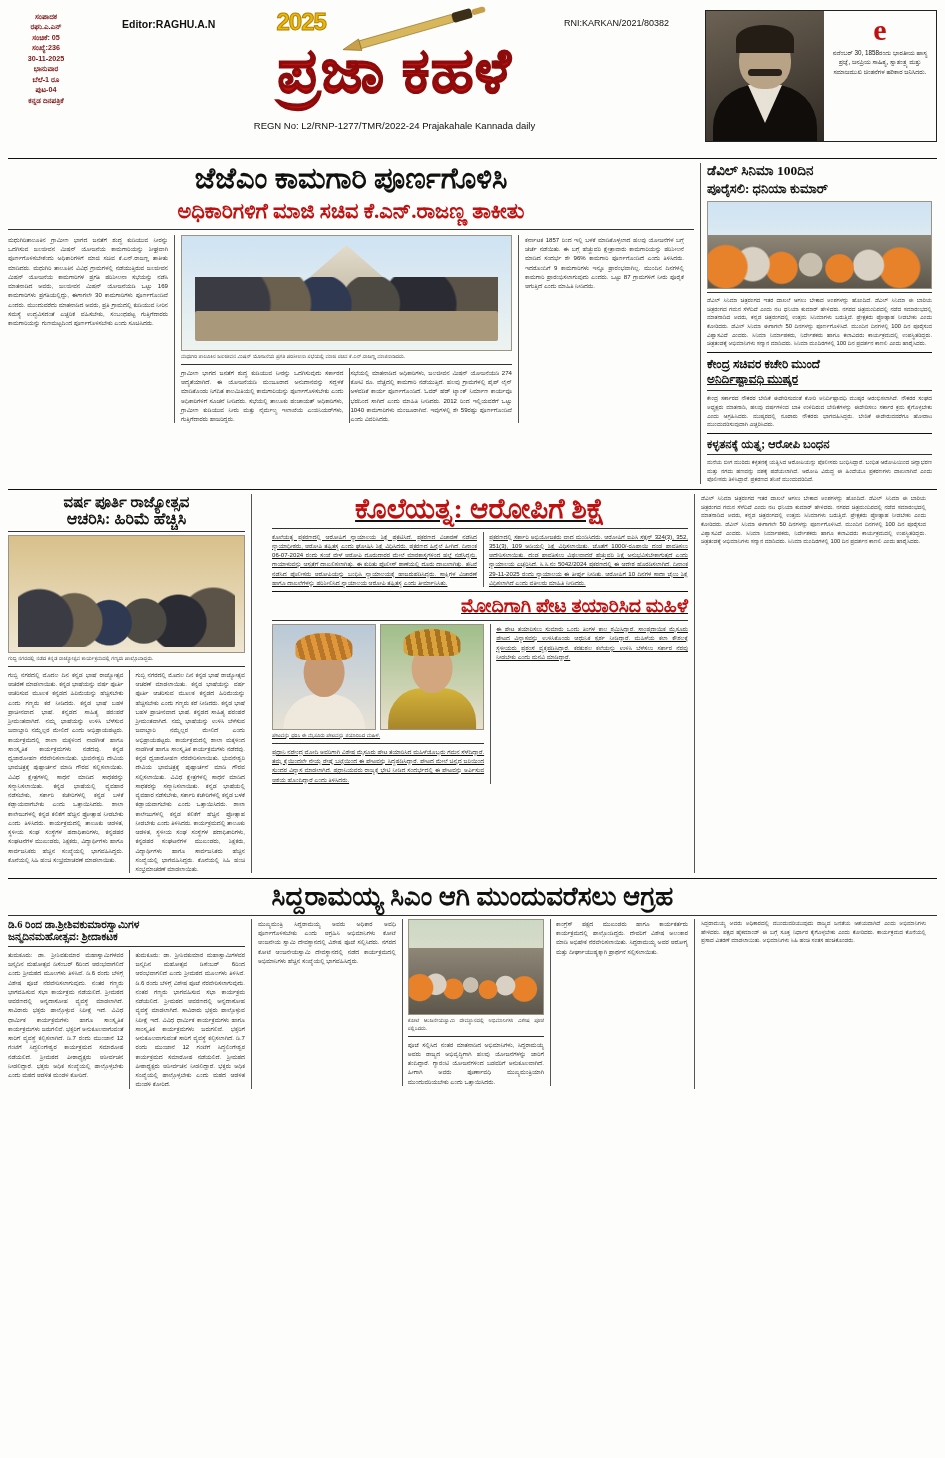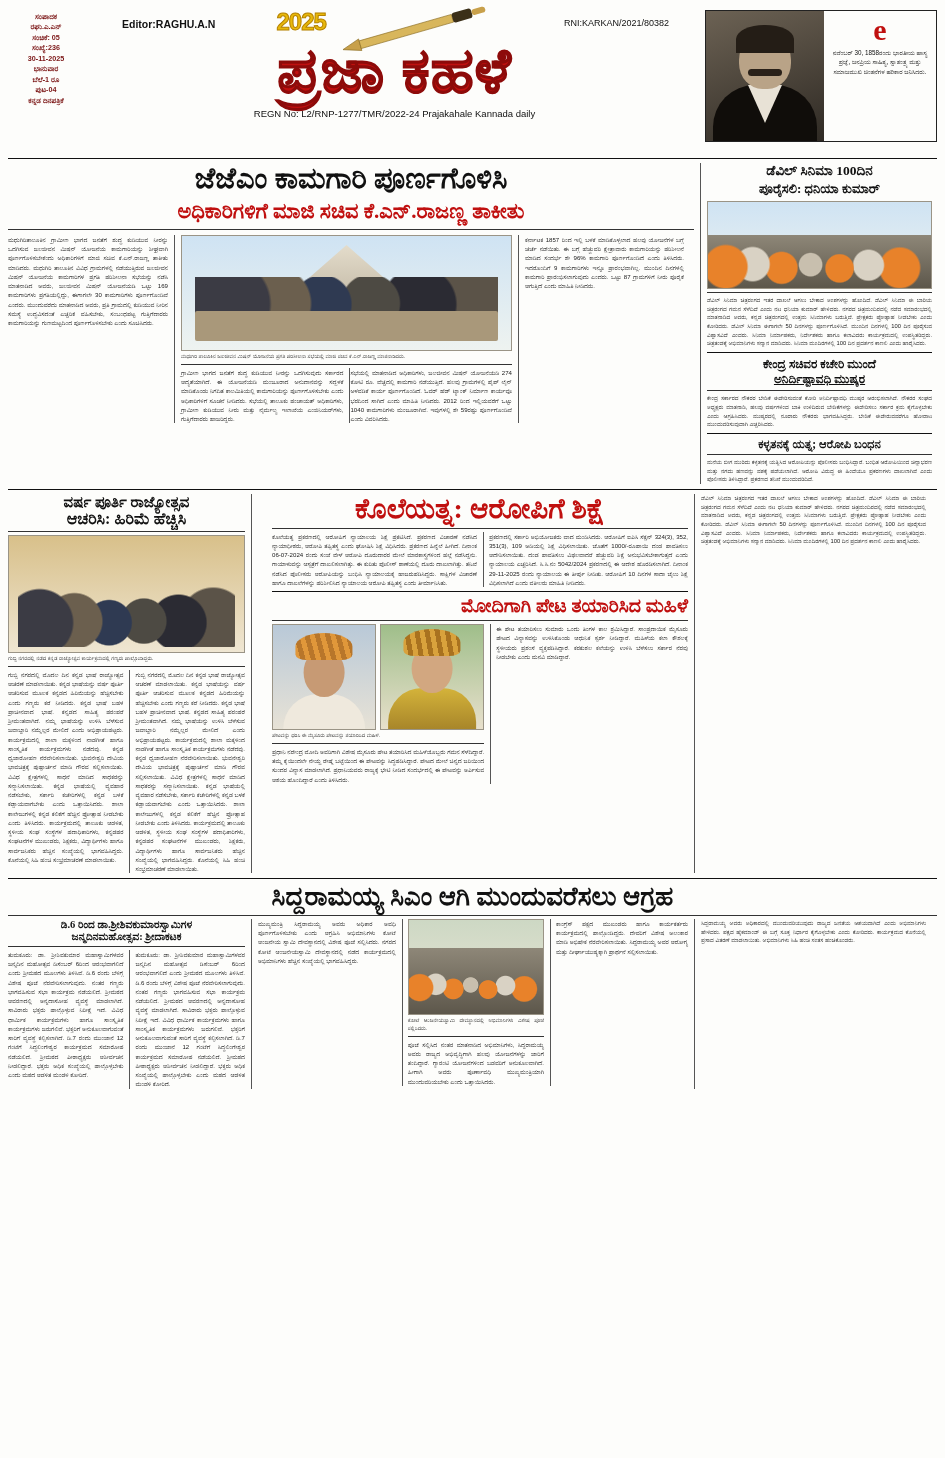--- a/index.html
+++ b/index.html
@@ -39,21 +39,21 @@
     width: 150px; height: 14px;
   }
   .logo-title {
     margin-top: 34px;
     font-size: 62px; line-height: 1;
     color: #c0100f; font-weight: bold;
     font-family: "Liberation Serif", serif;
     letter-spacing: 1px;
     -webkit-text-stroke: 1.2px #8d0b0a;
   }
-  .mh-regn { margin-top: 6px; font-size: 9.5px; color: #111; }
+  .mh-regn { margin-top: 18px; font-size: 9.5px; color: #111; }
   .mh-right {
     width: 232px; border: 1px solid #222; display: flex; margin-top: 4px;
     height: 132px;
   }
   .mh-photo {
     width: 118px; background: linear-gradient(160deg,#6c6254,#2f2a24);
     position: relative; overflow: hidden;
   }
   .mh-photo .head {
     position: absolute; left: 50%; top: 20px; transform: translateX(-50%);
@@ -137,21 +137,21 @@
       radial-gradient(circle at 10% 70%, #3b3b44 0 16%, transparent 17%),
       radial-gradient(circle at 26% 68%, #6b5f4e 0 16%, transparent 17%),
       radial-gradient(circle at 42% 70%, #2f3a52 0 16%, transparent 17%),
       radial-gradient(circle at 58% 68%, #4d4a43 0 16%, transparent 17%),
       radial-gradient(circle at 74% 70%, #2b2b33 0 16%, transparent 17%),
       radial-gradient(circle at 90% 68%, #5b5348 0 16%, transparent 17%);
   }
   .cap { font-size: 5.4px; line-height: 1.45; color: #222; text-align: justify; }
 
   .box-head {
-    text-align: center; font-weight: bold; color: #111;
+    text-align: left; font-weight: bold; color: #111;
     font-family: "Liberation Serif", serif;
   }
 
   
   .portrait { position: relative; overflow: hidden; border: .5px solid #9a9486; background:#d8d2c6; }
   .portrait .bg { position:absolute; inset:0; background: linear-gradient(#b9c9d8,#e7e2d6); }
   .portrait .face {
     position: absolute; left: 50%; top: 22%; transform: translateX(-50%);
     width: 40%; aspect-ratio: 1/1.2; border-radius: 50%; background: #c79a74;
   }
@@ -286,21 +286,21 @@
         <div class="persons" style="bottom:4%;height:70%;"></div>
       </div>
       <div class="cap" style="margin-top:2px;">ಗುಬ್ಬಿ ನಗರದಲ್ಲಿ ನಡೆದ ಕನ್ನಡ ರಾಜ್ಯೋತ್ಸವ ಕಾರ್ಯಕ್ರಮದಲ್ಲಿ ಗಣ್ಯರು ಪಾಲ್ಗೊಂಡಿದ್ದರು.</div>
       <hr class="thin">
       <div style="display:flex;gap:6px;">
         <div class="body-txt" style="width:50%;">ಗುಬ್ಬಿ ನಗರದಲ್ಲಿ ಮೊದಲ ದಿನ ಕನ್ನಡ ಭಾಷೆ ರಾಜ್ಯೋತ್ಸವ ಆಚರಣೆ ಮಾಡಲಾಯಿತು. ಕನ್ನಡ ಭಾಷೆಯನ್ನು ವರ್ಷ ಪೂರ್ತಿ ಆಚರಿಸುವ ಮೂಲಕ ಕನ್ನಡದ ಹಿರಿಮೆಯನ್ನು ಹೆಚ್ಚಿಸಬೇಕು ಎಂದು ಗಣ್ಯರು ಕರೆ ನೀಡಿದರು. ಕನ್ನಡ ಭಾಷೆ ಬಹಳ ಪ್ರಾಚೀನವಾದ ಭಾಷೆ. ಕನ್ನಡದ ಸಾಹಿತ್ಯ ಪರಂಪರೆ ಶ್ರೀಮಂತವಾಗಿದೆ. ನಮ್ಮ ಭಾಷೆಯನ್ನು ಉಳಿಸಿ ಬೆಳೆಸುವ ಜವಾಬ್ದಾರಿ ನಮ್ಮೆಲ್ಲರ ಮೇಲಿದೆ ಎಂದು ಅಭಿಪ್ರಾಯಪಟ್ಟರು. ಕಾರ್ಯಕ್ರಮದಲ್ಲಿ ಶಾಲಾ ಮಕ್ಕಳಿಂದ ನಾಡಗೀತೆ ಹಾಗೂ ಸಾಂಸ್ಕೃತಿಕ ಕಾರ್ಯಕ್ರಮಗಳು ನಡೆದವು. ಕನ್ನಡ ಧ್ವಜಾರೋಹಣ ನೆರವೇರಿಸಲಾಯಿತು. ಭುವನೇಶ್ವರಿ ದೇವಿಯ ಭಾವಚಿತ್ರಕ್ಕೆ ಪುಷ್ಪಾರ್ಚನೆ ಮಾಡಿ ಗೌರವ ಸಲ್ಲಿಸಲಾಯಿತು. ವಿವಿಧ ಕ್ಷೇತ್ರಗಳಲ್ಲಿ ಸಾಧನೆ ಮಾಡಿದ ಸಾಧಕರನ್ನು ಸನ್ಮಾನಿಸಲಾಯಿತು. ಕನ್ನಡ ಭಾಷೆಯಲ್ಲಿ ವ್ಯವಹಾರ ನಡೆಸಬೇಕು, ಸರ್ಕಾರಿ ಕಚೇರಿಗಳಲ್ಲಿ ಕನ್ನಡ ಬಳಕೆ ಕಡ್ಡಾಯವಾಗಬೇಕು ಎಂದು ಒತ್ತಾಯಿಸಿದರು. ಶಾಲಾ ಕಾಲೇಜುಗಳಲ್ಲಿ ಕನ್ನಡ ಕಲಿಕೆಗೆ ಹೆಚ್ಚಿನ ಪ್ರೋತ್ಸಾಹ ನೀಡಬೇಕು ಎಂದು ತಿಳಿಸಿದರು. ಕಾರ್ಯಕ್ರಮದಲ್ಲಿ ತಾಲೂಕು ಆಡಳಿತ, ಸ್ಥಳೀಯ ಸಂಘ ಸಂಸ್ಥೆಗಳ ಪದಾಧಿಕಾರಿಗಳು, ಕನ್ನಡಪರ ಸಂಘಟನೆಗಳ ಮುಖಂಡರು, ಶಿಕ್ಷಕರು, ವಿದ್ಯಾರ್ಥಿಗಳು ಹಾಗೂ ಸಾರ್ವಜನಿಕರು ಹೆಚ್ಚಿನ ಸಂಖ್ಯೆಯಲ್ಲಿ ಭಾಗವಹಿಸಿದ್ದರು. ಕೊನೆಯಲ್ಲಿ ಸಿಹಿ ಹಂಚಿ ಸಂಭ್ರಮಾಚರಣೆ ಮಾಡಲಾಯಿತು.</div>
         <div class="body-txt vline" style="width:50%;padding-left:5px;">ಗುಬ್ಬಿ ನಗರದಲ್ಲಿ ಮೊದಲ ದಿನ ಕನ್ನಡ ಭಾಷೆ ರಾಜ್ಯೋತ್ಸವ ಆಚರಣೆ ಮಾಡಲಾಯಿತು. ಕನ್ನಡ ಭಾಷೆಯನ್ನು ವರ್ಷ ಪೂರ್ತಿ ಆಚರಿಸುವ ಮೂಲಕ ಕನ್ನಡದ ಹಿರಿಮೆಯನ್ನು ಹೆಚ್ಚಿಸಬೇಕು ಎಂದು ಗಣ್ಯರು ಕರೆ ನೀಡಿದರು. ಕನ್ನಡ ಭಾಷೆ ಬಹಳ ಪ್ರಾಚೀನವಾದ ಭಾಷೆ. ಕನ್ನಡದ ಸಾಹಿತ್ಯ ಪರಂಪರೆ ಶ್ರೀಮಂತವಾಗಿದೆ. ನಮ್ಮ ಭಾಷೆಯನ್ನು ಉಳಿಸಿ ಬೆಳೆಸುವ ಜವಾಬ್ದಾರಿ ನಮ್ಮೆಲ್ಲರ ಮೇಲಿದೆ ಎಂದು ಅಭಿಪ್ರಾಯಪಟ್ಟರು. ಕಾರ್ಯಕ್ರಮದಲ್ಲಿ ಶಾಲಾ ಮಕ್ಕಳಿಂದ ನಾಡಗೀತೆ ಹಾಗೂ ಸಾಂಸ್ಕೃತಿಕ ಕಾರ್ಯಕ್ರಮಗಳು ನಡೆದವು. ಕನ್ನಡ ಧ್ವಜಾರೋಹಣ ನೆರವೇರಿಸಲಾಯಿತು. ಭುವನೇಶ್ವರಿ ದೇವಿಯ ಭಾವಚಿತ್ರಕ್ಕೆ ಪುಷ್ಪಾರ್ಚನೆ ಮಾಡಿ ಗೌರವ ಸಲ್ಲಿಸಲಾಯಿತು. ವಿವಿಧ ಕ್ಷೇತ್ರಗಳಲ್ಲಿ ಸಾಧನೆ ಮಾಡಿದ ಸಾಧಕರನ್ನು ಸನ್ಮಾನಿಸಲಾಯಿತು. ಕನ್ನಡ ಭಾಷೆಯಲ್ಲಿ ವ್ಯವಹಾರ ನಡೆಸಬೇಕು, ಸರ್ಕಾರಿ ಕಚೇರಿಗಳಲ್ಲಿ ಕನ್ನಡ ಬಳಕೆ ಕಡ್ಡಾಯವಾಗಬೇಕು ಎಂದು ಒತ್ತಾಯಿಸಿದರು. ಶಾಲಾ ಕಾಲೇಜುಗಳಲ್ಲಿ ಕನ್ನಡ ಕಲಿಕೆಗೆ ಹೆಚ್ಚಿನ ಪ್ರೋತ್ಸಾಹ ನೀಡಬೇಕು ಎಂದು ತಿಳಿಸಿದರು. ಕಾರ್ಯಕ್ರಮದಲ್ಲಿ ತಾಲೂಕು ಆಡಳಿತ, ಸ್ಥಳೀಯ ಸಂಘ ಸಂಸ್ಥೆಗಳ ಪದಾಧಿಕಾರಿಗಳು, ಕನ್ನಡಪರ ಸಂಘಟನೆಗಳ ಮುಖಂಡರು, ಶಿಕ್ಷಕರು, ವಿದ್ಯಾರ್ಥಿಗಳು ಹಾಗೂ ಸಾರ್ವಜನಿಕರು ಹೆಚ್ಚಿನ ಸಂಖ್ಯೆಯಲ್ಲಿ ಭಾಗವಹಿಸಿದ್ದರು. ಕೊನೆಯಲ್ಲಿ ಸಿಹಿ ಹಂಚಿ ಸಂಭ್ರಮಾಚರಣೆ ಮಾಡಲಾಯಿತು.</div>
       </div>
     </div>
 
-    <div class="col vline" style="width:437px;padding-left:20px;">
+    <div class="col vline" style="width:437px;padding-left:20px;text-decoration:underline;">
       <div class="hl-red" style="font-size:28px;text-align:center;">ಕೊಲೆಯತ್ನ: ಆರೋಪಿಗೆ ಶಿಕ್ಷೆ</div>
       <hr class="thin">
       <div style="display:flex;gap:6px;">
         <div class="body-txt" style="width:50%;">ಕೊಲೆಯತ್ನ ಪ್ರಕರಣದಲ್ಲಿ ಆರೋಪಿಗೆ ನ್ಯಾಯಾಲಯ ಶಿಕ್ಷೆ ಪ್ರಕಟಿಸಿದೆ. ಪ್ರಕರಣದ ವಿಚಾರಣೆ ನಡೆಸಿದ ನ್ಯಾಯಾಧೀಶರು, ಆರೋಪಿ ತಪ್ಪಿತಸ್ಥ ಎಂದು ಘೋಷಿಸಿ ಶಿಕ್ಷೆ ವಿಧಿಸಿದರು. ಪ್ರಕರಣದ ಹಿನ್ನೆಲೆ ಹೀಗಿದೆ. ದಿನಾಂಕ 06-07-2024 ರಂದು ಸಂಜೆ ವೇಳೆ ಆರೋಪಿ ದೂರುದಾರರ ಮೇಲೆ ಮಾರಕಾಸ್ತ್ರಗಳಿಂದ ಹಲ್ಲೆ ನಡೆಸಿದ್ದನು. ಗಾಯಾಳುವನ್ನು ಆಸ್ಪತ್ರೆಗೆ ದಾಖಲಿಸಲಾಗಿತ್ತು. ಈ ಕುರಿತು ಪೊಲೀಸ್ ಠಾಣೆಯಲ್ಲಿ ದೂರು ದಾಖಲಾಗಿತ್ತು. ತನಿಖೆ ನಡೆಸಿದ ಪೊಲೀಸರು ಆರೋಪಿಯನ್ನು ಬಂಧಿಸಿ ನ್ಯಾಯಾಲಯಕ್ಕೆ ಹಾಜರುಪಡಿಸಿದ್ದರು. ಸಾಕ್ಷಿಗಳ ವಿಚಾರಣೆ ಹಾಗೂ ದಾಖಲೆಗಳನ್ನು ಪರಿಶೀಲಿಸಿದ ನ್ಯಾಯಾಲಯ ಆರೋಪಿ ತಪ್ಪಿತಸ್ಥ ಎಂದು ತೀರ್ಮಾನಿಸಿತು.</div>
         <div class="body-txt vline" style="width:50%;padding-left:5px;">ಪ್ರಕರಣದಲ್ಲಿ ಸರ್ಕಾರಿ ಅಭಿಯೋಜಕರು ವಾದ ಮಂಡಿಸಿದರು. ಆರೋಪಿಗೆ ಐಪಿಸಿ ಸೆಕ್ಷನ್ 324(3), 352, 351(3), 109 ಅಡಿಯಲ್ಲಿ ಶಿಕ್ಷೆ ವಿಧಿಸಲಾಯಿತು. ಜೊತೆಗೆ 1000/-ರೂಪಾಯಿ ದಂಡ ಪಾವತಿಸಲು ಆದೇಶಿಸಲಾಯಿತು. ದಂಡ ಪಾವತಿಸಲು ವಿಫಲವಾದರೆ ಹೆಚ್ಚುವರಿ ಶಿಕ್ಷೆ ಅನುಭವಿಸಬೇಕಾಗುತ್ತದೆ ಎಂದು ನ್ಯಾಯಾಲಯ ಎಚ್ಚರಿಸಿದೆ. ಸಿ.ಸಿ.ನಂ 5042/2024 ಪ್ರಕರಣದಲ್ಲಿ ಈ ಆದೇಶ ಹೊರಡಿಸಲಾಗಿದೆ. ದಿನಾಂಕ 29-11-2025 ರಂದು ನ್ಯಾಯಾಲಯ ಈ ತೀರ್ಪು ನೀಡಿತು. ಆರೋಪಿಗೆ 10 ದಿನಗಳ ಸಾದಾ ಜೈಲು ಶಿಕ್ಷೆ ವಿಧಿಸಲಾಗಿದೆ ಎಂದು ವಕೀಲರು ಮಾಹಿತಿ ನೀಡಿದರು.</div>
       </div>
       <hr class="rule">
       <div class="hl-red" style="font-size:19px;text-align:right;">ಮೋದಿಗಾಗಿ ಪೇಟ ತಯಾರಿಸಿದ ಮಹಿಳೆ</div>
       <hr class="thin">
       <div style="display:flex;gap:6px;">

